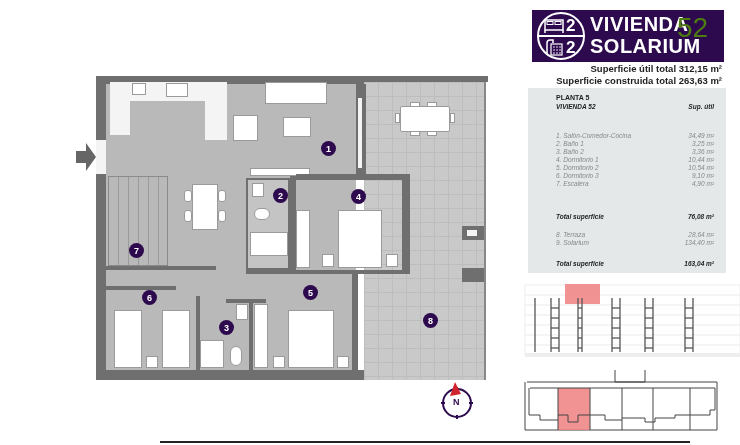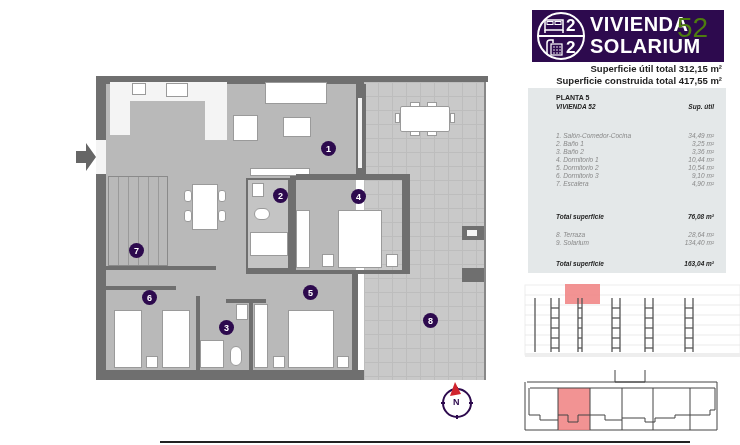--- a/index.html
+++ b/index.html
@@ -60,21 +60,21 @@
     <circle cx="12" cy="14" r="0.8" fill="#fff"></circle>
     <circle cx="15" cy="14" r="0.8" fill="#fff"></circle>
 </svg>
 <span class="abs badge-num" style="left:566px;top:39px">2</span>
 
 <span class="abs title-line" style="left:590px;top:14px">VIVIENDA</span>
 <span class="abs title-line" style="left:590px;top:36px">SOLARIUM</span>
 <span class="abs big-num" style="left:677px;top:14px">52</span>
 
 <div class="abs summary" style="top:63px">Superficie útil total 312,15 m²</div>
-<div class="abs summary" style="top:75px">Superficie construida total 417,55 m²</div>
+<div class="abs summary" style="top:75px">Superficie construida total 263,63 m²</div>
 
 <div class="abs panel">
   <div class="hdr" style="top:6px">PLANTA 5</div>
   <div class="row bold" style="top:15px">
     <span>VIVIENDA 52</span>
     <span>Sup. útil</span>
   </div>
 
   <div class="row" style="top:44px">
       <span>1. Salón-Comedor-Cocina</span>

